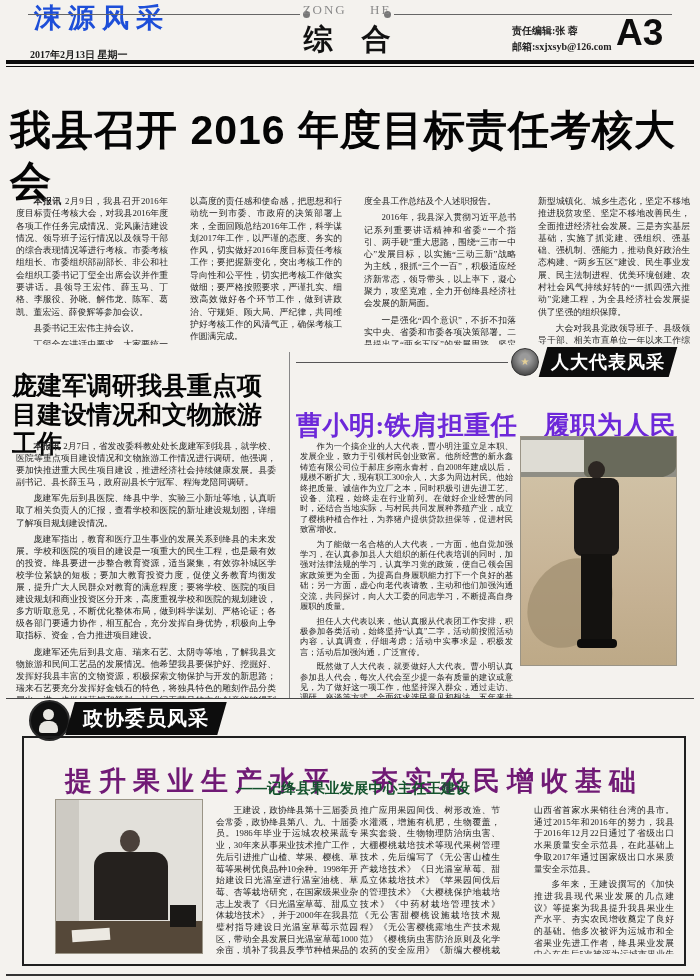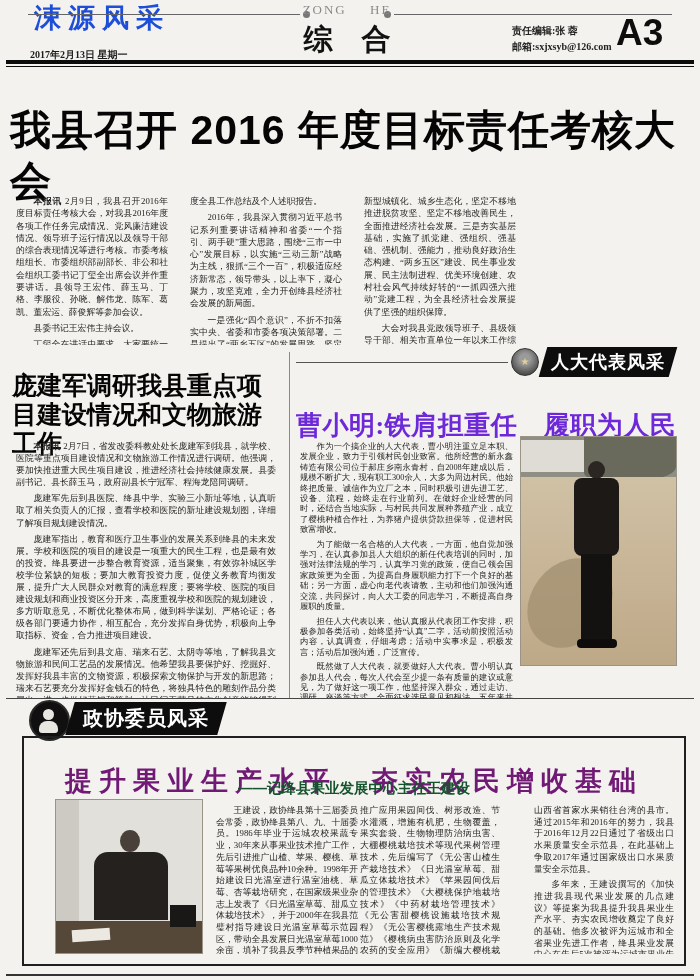--- a/index.html
+++ b/index.html
@@ -120,20 +120,24 @@
   <div class="header-bar2"></div>
 
   <h1 class="lead-headline">我县召开 2016 年度目标责任考核大会</h1>
   <div class="lead-cols">
     <div class="lead-col">
       <p class="para"><b class="lead-label">本报讯</b><span>2月9日，我县召开2016年度目标责任考核大会，对我县2016年度各项工作任务完成情况、党风廉洁建设情况、领导班子运行情况以及领导干部的综合表现情况等进行考核。市委考核组组长、市委组织部副部长、非公和社会组织工委书记丁玺全出席会议并作重要讲话。县领导王宏伟、薛玉马、丁格、李服役、孙晓、解伟龙、陈军、葛凯、董宏运、薛俊辉等参加会议。</span></p>
       <p class="para">县委书记王宏伟主持会议。</p>
       <p class="para">丁玺全在讲话中要求，大家要统一思想认识，深刻认识做好考核工作的重大意义，</p>
     </div>
     <div class="lead-col">
+      <p class="para cont">以高度的责任感和使命感，把思想和行动统一到市委、市政府的决策部署上来，全面回顾总结2016年工作，科学谋划2017年工作，以严谨的态度、务实的作风，切实做好2016年度目标责任考核工作；要把握新变化，突出考核工作的导向性和公平性，切实把考核工作做实做细；要严格按照要求，严谨扎实、细致高效做好各个环节工作，做到讲政治、守规矩、顾大局、严纪律，共同维护好考核工作的风清气正，确保考核工作圆满完成。</p>
+      <p class="para">王宏伟代表县委领导班子，作2016年</p>
+    </div>
+    <div class="lead-col">
       <p class="para cont">度全县工作总结及个人述职报告。</p>
       <p class="para">2016年，我县深入贯彻习近平总书记系列重要讲话精神和省委“一个指引、两手硬”重大思路，围绕“三市一中心”发展目标，以实施“三动三新”战略为主线，狠抓“三个一百”，积极适应经济新常态，领导带头，以上率下，凝心聚力，攻坚克难，全力开创绛县经济社会发展的新局面。</p>
       <p class="para">一是强化“四个意识”，不折不扣落实中央、省委和市委各项决策部署。二是提出了“两乡五区”的发展思路，坚定不移地推进农业现代化、工业新型化、文化旅游融合发展、</p>
     </div>
     <div class="lead-col">
       <p class="para cont">新型城镇化、城乡生态化，坚定不移地推进脱贫攻坚、坚定不移地改善民生，全面推进经济社会发展。三是夯实基层基础，实施了抓党建、强组织、强基础、强机制、强能力，推动良好政治生态构建、“两乡五区”建设、民生事业发展、民主法制进程、优美环境创建、农村社会风气持续好转的“一抓四强六推动”党建工程，为全县经济社会发展提供了坚强的组织保障。</p>
       <p class="para">大会对我县党政领导班子、县级领导干部、相关市直单位一年以来工作综合表现等进行了民主测评。</p>
 
     </div>
   </div>

